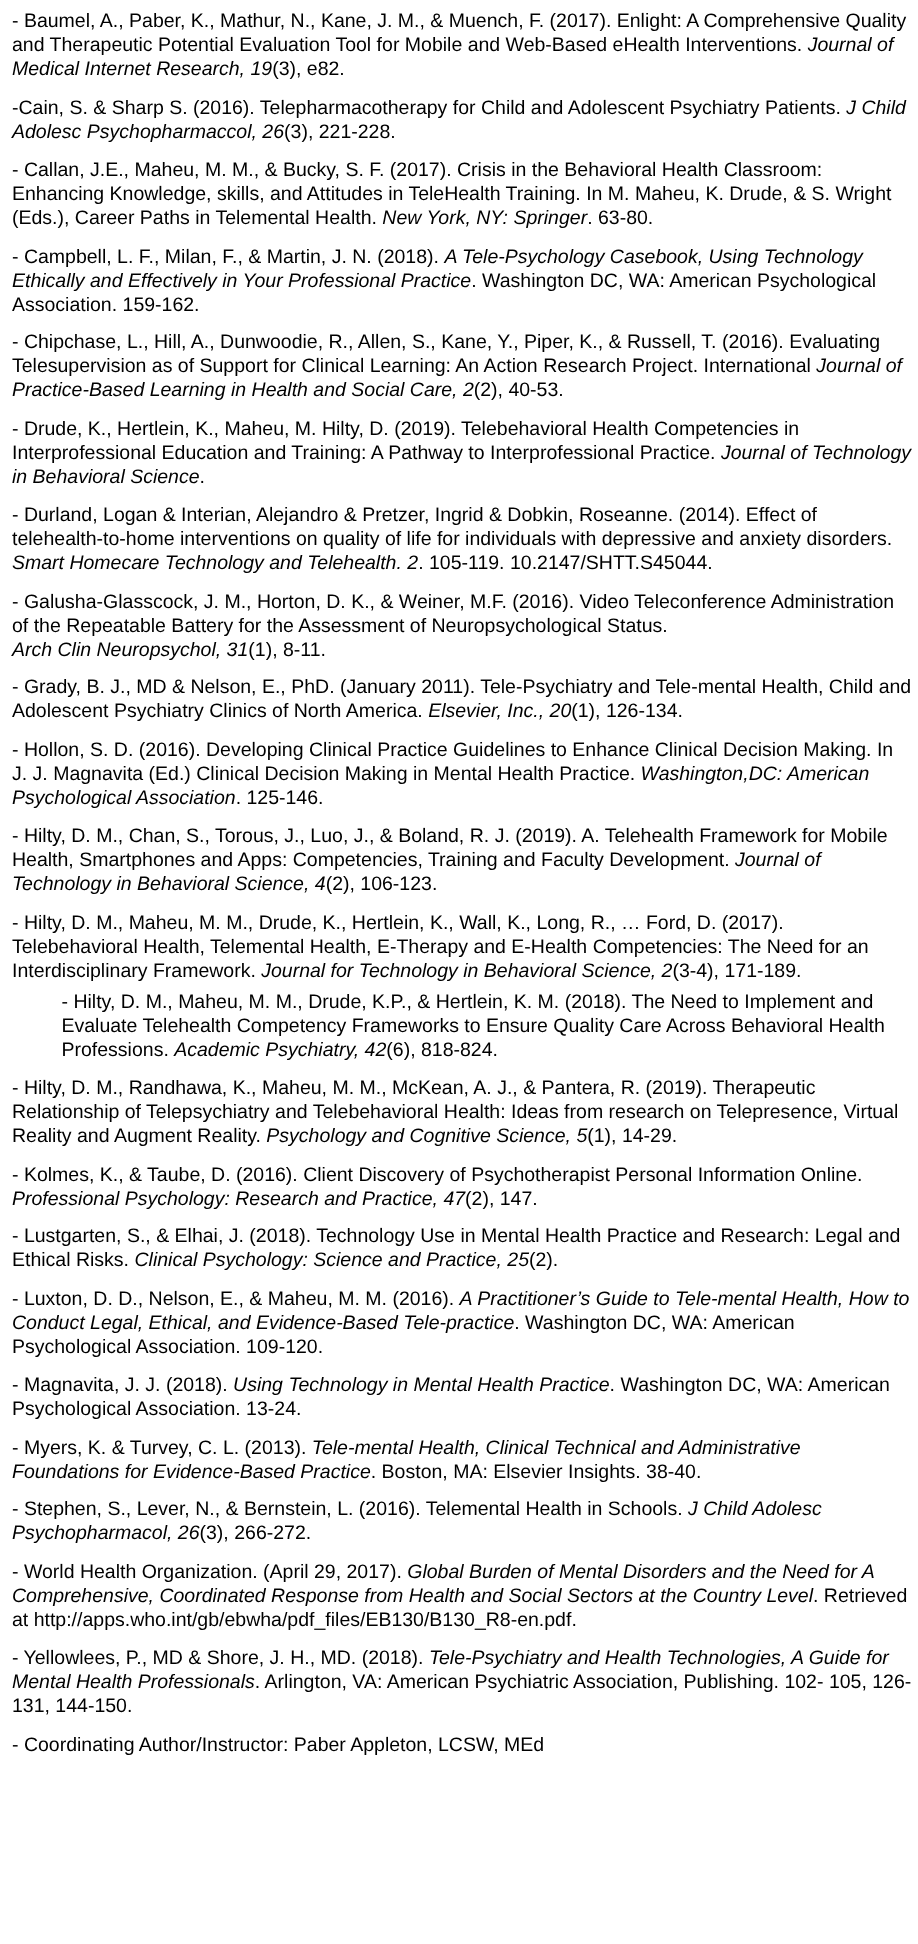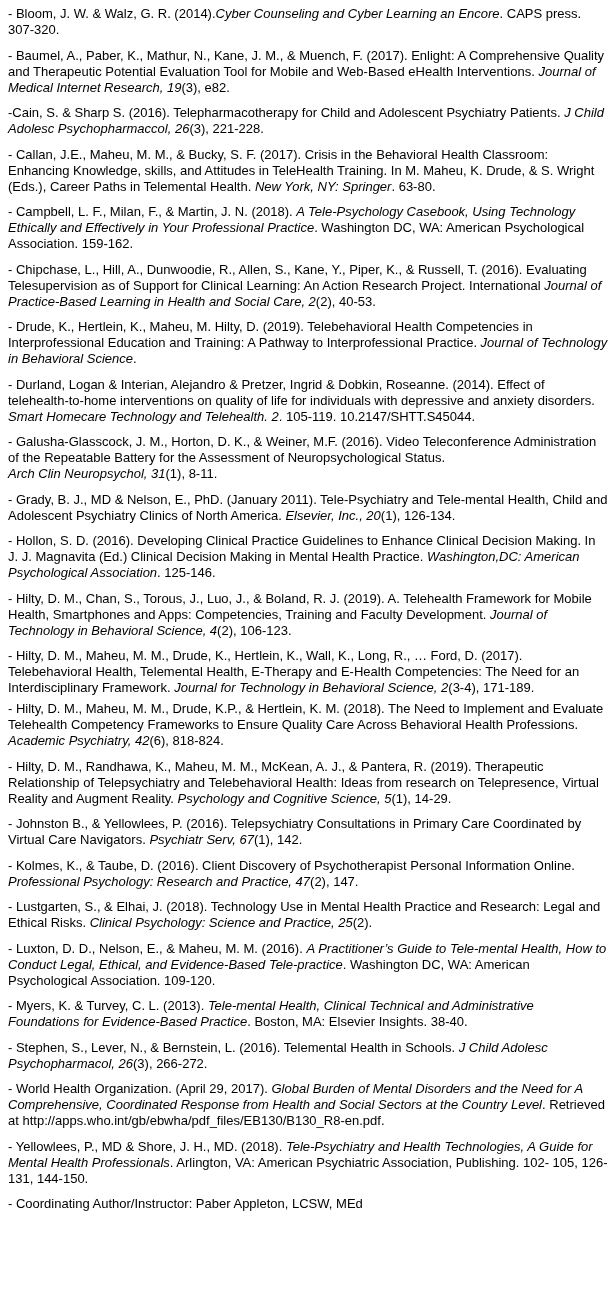--- a/index.html
+++ b/index.html
@@ -17,46 +17,45 @@
     font-size: 13px;
     line-height: 16px;
     color: #000000;
     text-align: left;
   }
   .ref {
     margin: 9.5px 0 0 0;
     padding: 0;
   }
   .ref:first-child { margin-top: 0; }
-  .ref.tight { margin-top: 5px; }
+  .ref.tight { margin-top: 5px; margin-left: 33px; }
   .it { font-style: italic; }
 </style>
 </head>
 <body>
 
 <main class="page">
   <section id="refs">
-      <p class="ref"><span>- Bloom, J. W. &amp; Walz, G. R. (2014).</span><span class="it">Cyber Counseling and Cyber Learning an Encore</span><span>. CAPS press. 307-320.</span></p>
       <p class="ref"><span>- Baumel, A., Paber, K., Mathur, N., Kane, J. M., &amp; Muench, F. (2017). Enlight: A Comprehensive Quality and Therapeutic Potential Evaluation Tool for Mobile and Web-Based eHealth Interventions. </span><span class="it">Journal of Medical Internet Research, 19</span><span>(3), e82.</span></p>
       <p class="ref"><span>-Cain, S. &amp; Sharp S. (2016). Telepharmacotherapy for Child and Adolescent Psychiatry Patients. </span><span class="it">J Child Adolesc Psychopharmaccol, 26</span><span>(3), 221-228.</span></p>
       <p class="ref"><span>- Callan, J.E., Maheu, M. M., &amp; Bucky, S. F. (2017). Crisis in the Behavioral Health Classroom: Enhancing Knowledge, skills, and Attitudes in TeleHealth Training. In M. Maheu, K. Drude, &amp; S. Wright (Eds.), Career Paths in Telemental Health. </span><span class="it">New York, NY: Springer</span><span>. 63-80.</span></p>
       <p class="ref"><span>- Campbell, L. F., Milan, F., &amp; Martin, J. N. (2018). </span><span class="it">A Tele-Psychology Casebook, Using Technology Ethically and Effectively in Your Professional Practice</span><span>. Washington DC, WA: American Psychological Association. 159-162.</span></p>
       <p class="ref"><span>- Chipchase, L., Hill, A., Dunwoodie, R., Allen, S., Kane, Y., Piper, K., &amp; Russell, T. (2016). Evaluating Telesupervision as of Support for Clinical Learning: An Action Research Project. International </span><span class="it">Journal of Practice-Based Learning in Health and Social Care, 2</span><span>(2), 40-53.</span></p>
       <p class="ref"><span>- Drude, K., Hertlein, K., Maheu, M. Hilty, D. (2019). Telebehavioral Health Competencies in Interprofessional Education and Training: A Pathway to Interprofessional Practice. </span><span class="it">Journal of Technology in Behavioral Science</span><span>.</span></p>
       <p class="ref"><span>- Durland, Logan &amp; Interian, Alejandro &amp; Pretzer, Ingrid &amp; Dobkin, Roseanne. (2014). Effect of telehealth-to-home interventions on quality of life for individuals with depressive and anxiety disorders. </span><span class="it">Smart Homecare Technology and Telehealth. 2</span><span>. 105-119. 10.2147/SHTT.S45044.</span></p>
       <p class="ref"><span>- Galusha-Glasscock, J. M., Horton, D. K., &amp; Weiner, M.F. (2016). Video Teleconference Administration of the Repeatable Battery for the Assessment of Neuropsychological Status.</span><br><span class="it">Arch Clin Neuropsychol, 31</span><span>(1), 8-11.</span></p>
       <p class="ref"><span>- Grady, B. J., MD &amp; Nelson, E., PhD. (January 2011). Tele-Psychiatry and Tele-mental Health, Child and Adolescent Psychiatry Clinics of North America. </span><span class="it">Elsevier, Inc., 20</span><span>(1), 126-134.</span></p>
       <p class="ref"><span>- Hollon, S. D. (2016). Developing Clinical Practice Guidelines to Enhance Clinical Decision Making. In J. J. Magnavita (Ed.) Clinical Decision Making in Mental Health Practice. </span><span class="it">Washington,DC: American Psychological Association</span><span>. 125-146.</span></p>
       <p class="ref"><span>- Hilty, D. M., Chan, S., Torous, J., Luo, J., &amp; Boland, R. J. (2019). A. Telehealth Framework for Mobile Health, Smartphones and Apps: Competencies, Training and Faculty Development. </span><span class="it">Journal of Technology in Behavioral Science, 4</span><span>(2), 106-123.</span></p>
       <p class="ref"><span>- Hilty, D. M., Maheu, M. M., Drude, K., Hertlein, K., Wall, K., Long, R., … Ford, D. (2017). Telebehavioral Health, Telemental Health, E-Therapy and E-Health Competencies: The Need for an Interdisciplinary Framework. </span><span class="it">Journal for Technology in Behavioral Science, 2</span><span>(3-4), 171-189.</span></p>
       <p class="ref tight"><span>- Hilty, D. M., Maheu, M. M., Drude, K.P., &amp; Hertlein, K. M. (2018). The Need to Implement and Evaluate Telehealth Competency Frameworks to Ensure Quality Care Across Behavioral Health Professions. </span><span class="it">Academic Psychiatry, 42</span><span>(6), 818-824.</span></p>
       <p class="ref"><span>- Hilty, D. M., Randhawa, K., Maheu, M. M., McKean, A. J., &amp; Pantera, R. (2019). Therapeutic Relationship of Telepsychiatry and Telebehavioral Health: Ideas from research on Telepresence, Virtual Reality and Augment Reality. </span><span class="it">Psychology and Cognitive Science, 5</span><span>(1), 14-29.</span></p>
-      <p class="ref"><span>- Johnston B., &amp; Yellowlees, P. (2016). Telepsychiatry Consultations in Primary Care Coordinated by Virtual Care Navigators. </span><span class="it">Psychiatr Serv, 67</span><span>(1), 142.</span></p>
       <p class="ref"><span>- Kolmes, K., &amp; Taube, D. (2016). Client Discovery of Psychotherapist Personal Information Online. </span><span class="it">Professional Psychology: Research and Practice, 47</span><span>(2), 147.</span></p>
       <p class="ref"><span>- Lustgarten, S., &amp; Elhai, J. (2018). Technology Use in Mental Health Practice and Research: Legal and Ethical Risks. </span><span class="it">Clinical Psychology: Science and Practice, 25</span><span>(2).</span></p>
       <p class="ref"><span>- Luxton, D. D., Nelson, E., &amp; Maheu, M. M. (2016). </span><span class="it">A Practitioner’s Guide to Tele-mental Health, How to Conduct Legal, Ethical, and Evidence-Based Tele-practice</span><span>. Washington DC, WA: American Psychological Association. 109-120.</span></p>
+      <p class="ref"><span>- Magnavita, J. J. (2018). </span><span class="it">Using Technology in Mental Health Practice</span><span>. Washington DC, WA: American Psychological Association. 13-24.</span></p>
       <p class="ref"><span>- Myers, K. &amp; Turvey, C. L. (2013). </span><span class="it">Tele-mental Health, Clinical Technical and Administrative Foundations for Evidence-Based Practice</span><span>. Boston, MA: Elsevier Insights. 38-40.</span></p>
       <p class="ref"><span>- Stephen, S., Lever, N., &amp; Bernstein, L. (2016). Telemental Health in Schools. </span><span class="it">J Child Adolesc Psychopharmacol, 26</span><span>(3), 266-272.</span></p>
       <p class="ref"><span>- World Health Organization. (April 29, 2017). </span><span class="it">Global Burden of Mental Disorders and the Need for A Comprehensive, Coordinated Response from Health and Social Sectors at the Country Level</span><span>. Retrieved at http://apps.who.int/gb/ebwha/pdf_files/EB130/B130_R8-en.pdf.</span></p>
       <p class="ref"><span>- Yellowlees, P., MD &amp; Shore, J. H., MD. (2018). </span><span class="it">Tele-Psychiatry and Health Technologies, A Guide for Mental Health Professionals</span><span>. Arlington, VA: American Psychiatric Association, Publishing. 102- 105, 126-131, 144-150.</span></p>
       <p class="ref"><span>- Coordinating Author/Instructor: Paber Appleton, LCSW, MEd</span></p>
     </section>
 </main>
 
 </body></html>

